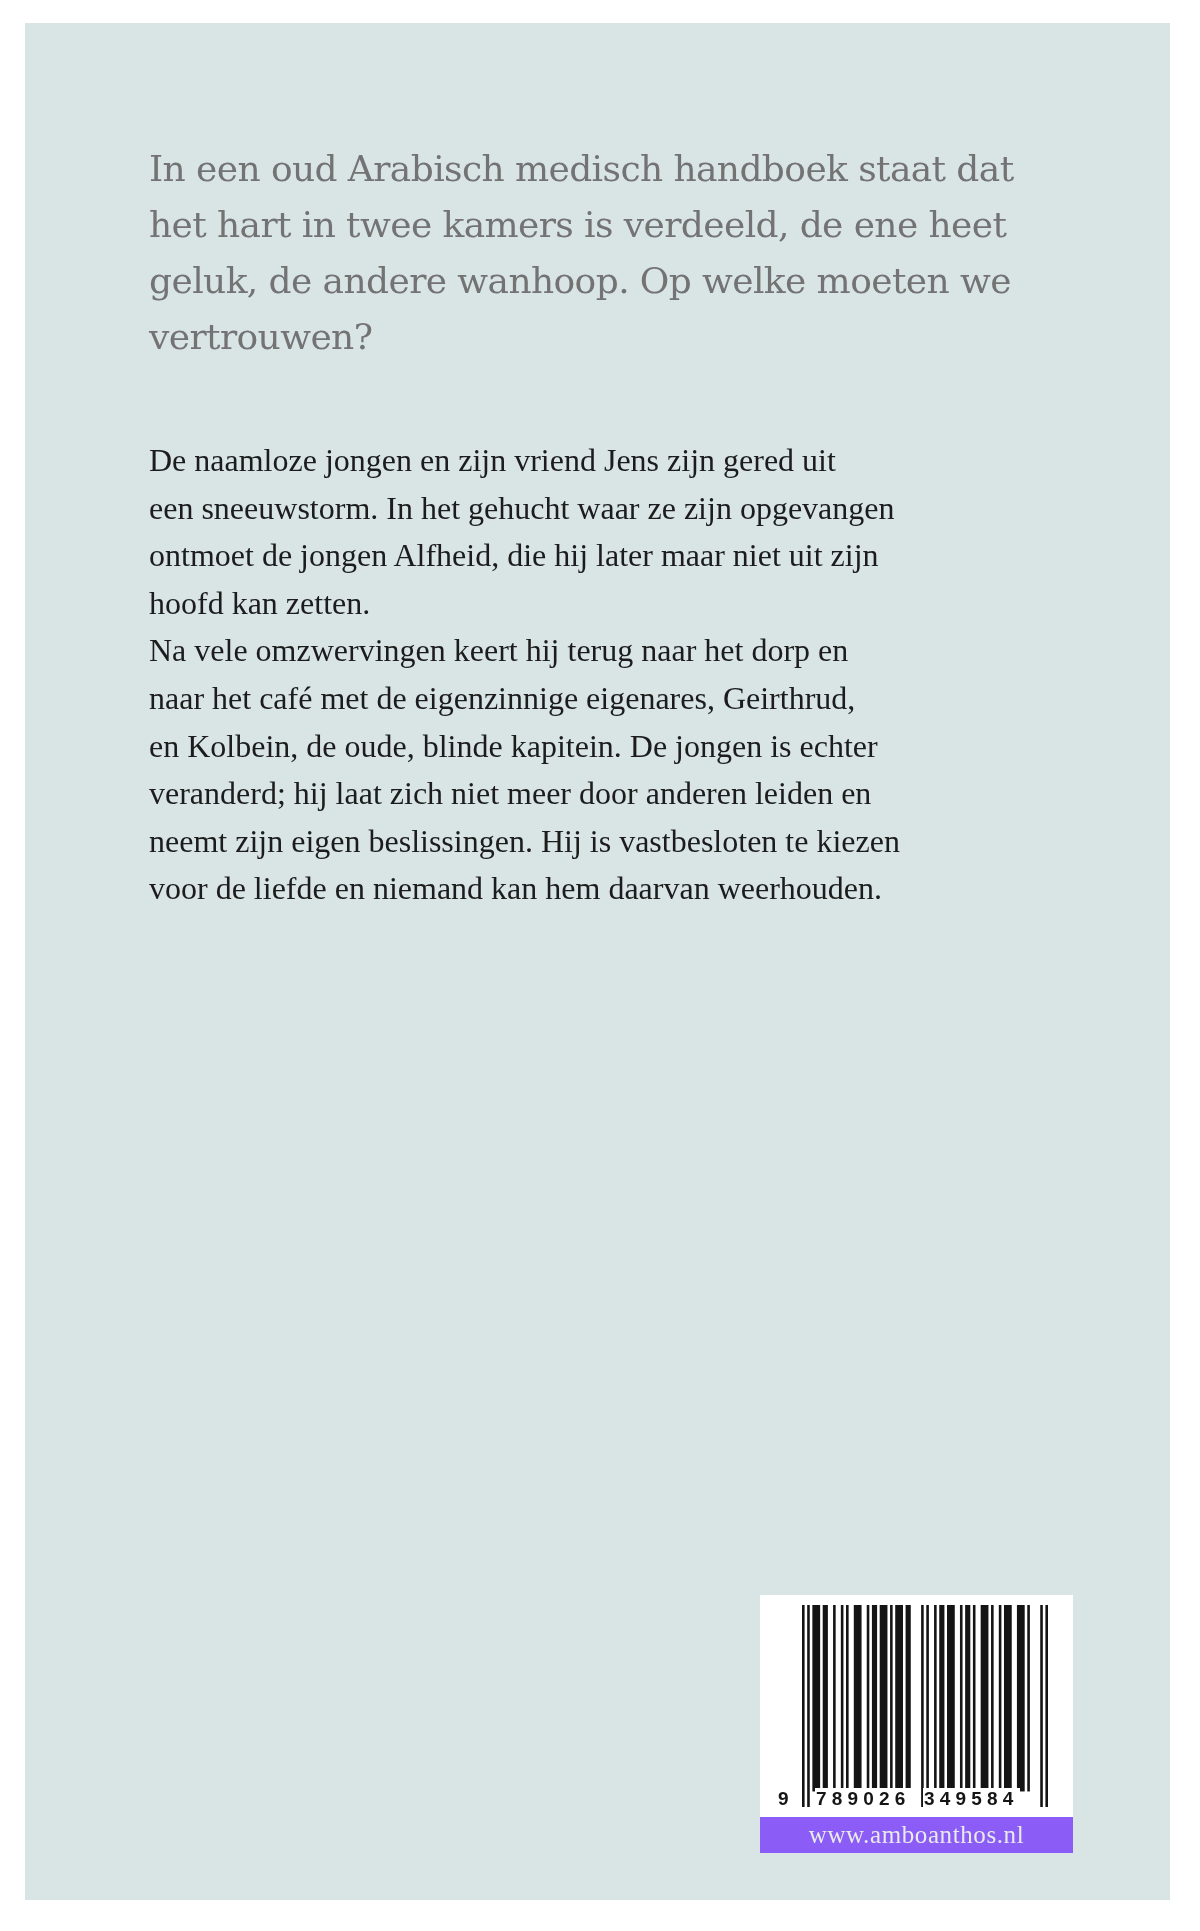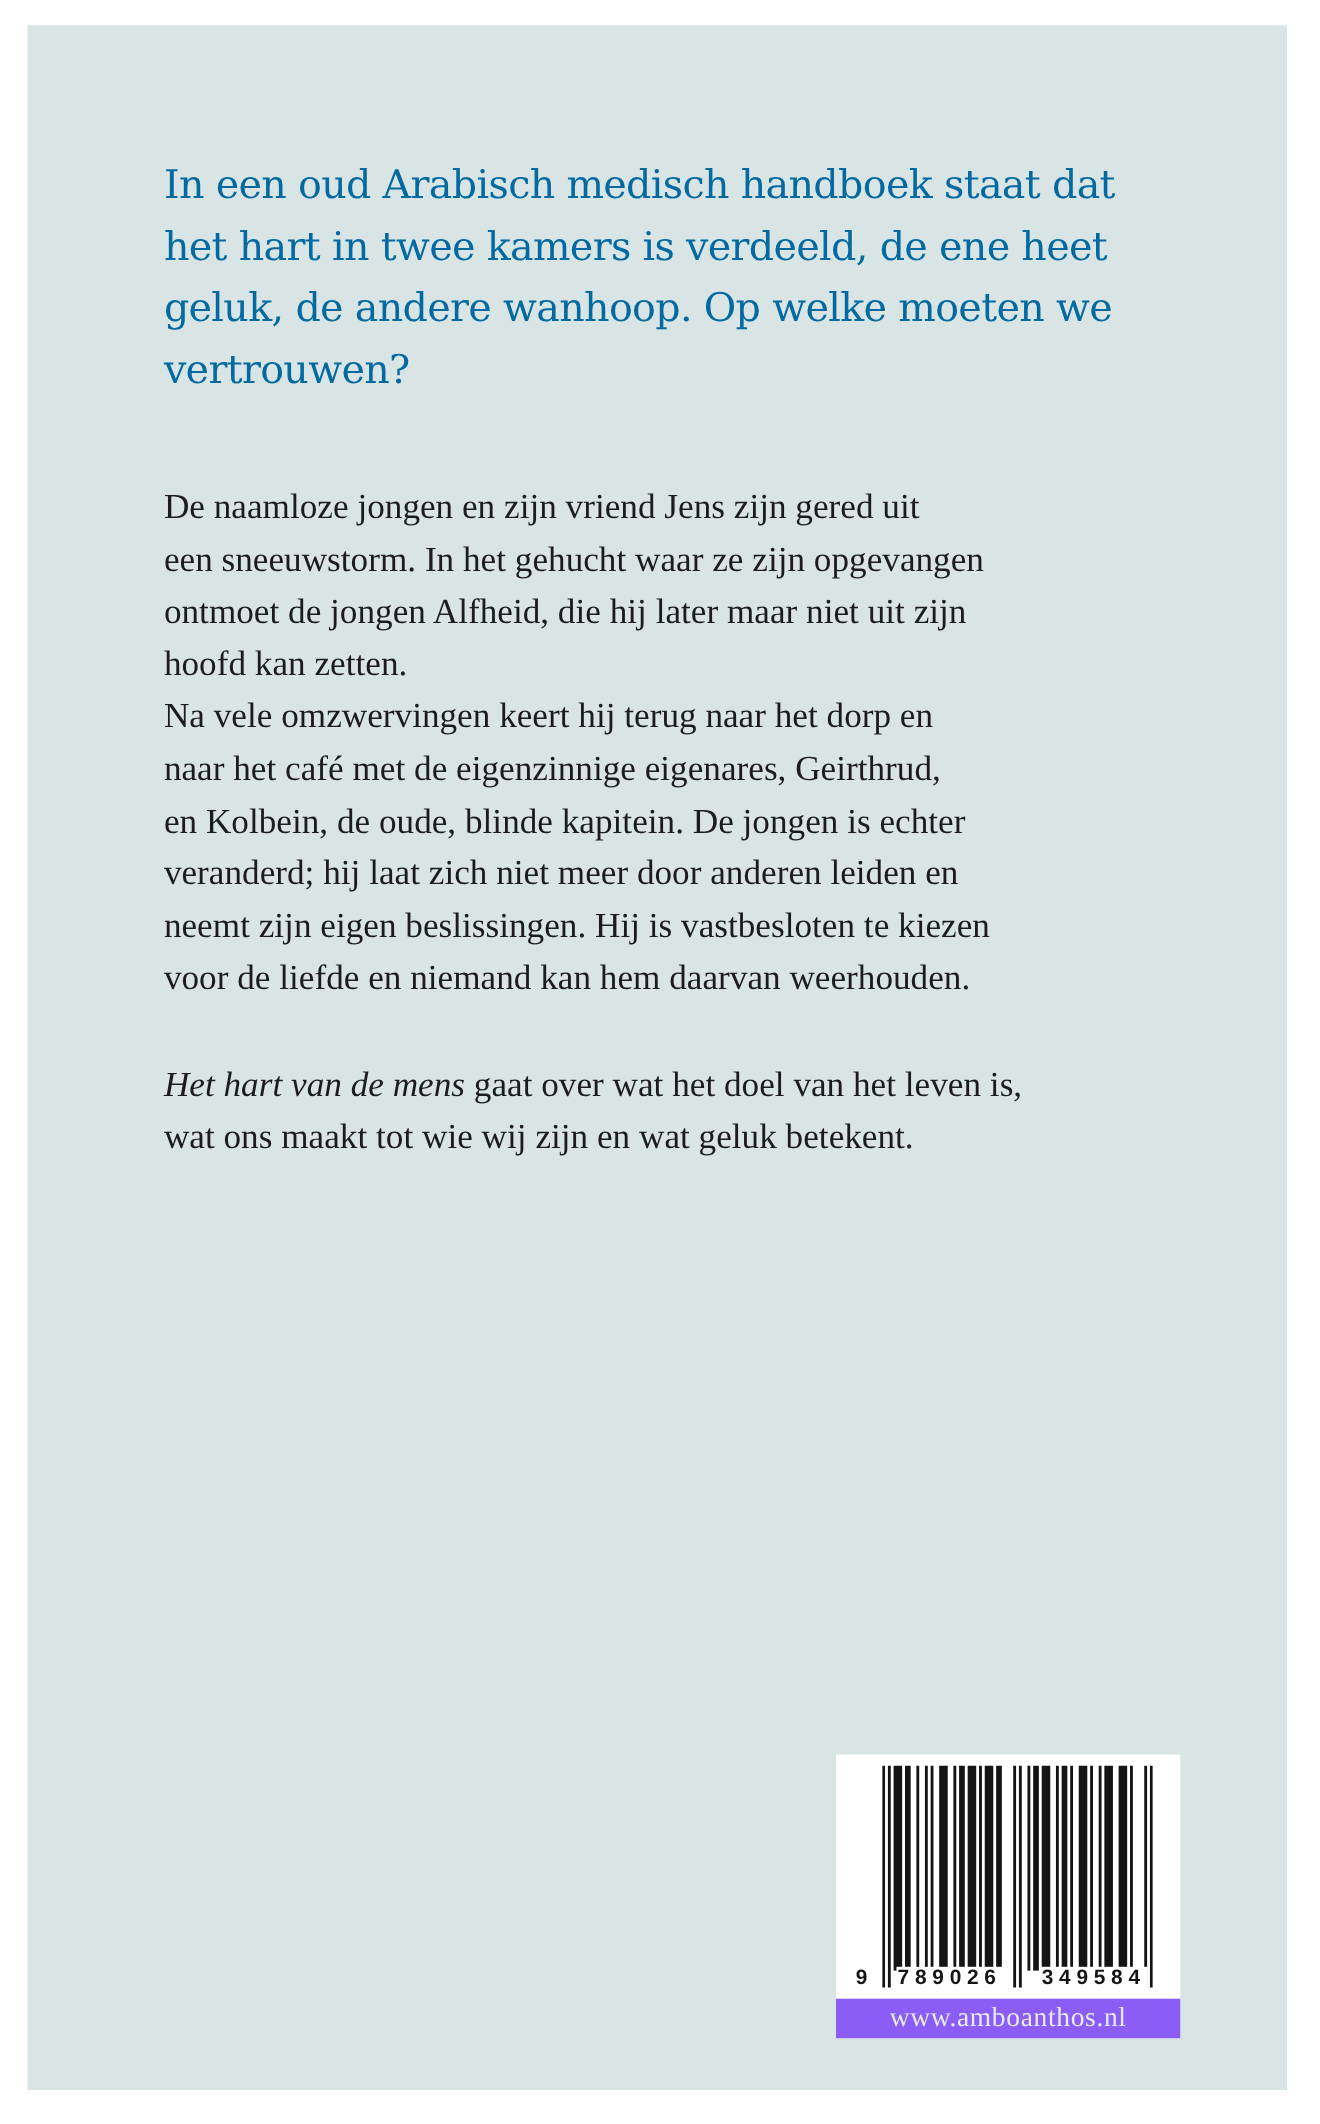--- a/index.html
+++ b/index.html
@@ -23,21 +23,21 @@
     }
     .tagline {
       position: absolute;
       left: 124px;
       top: 118px;
       width: 960px;
       margin: 0;
       font-family: "DejaVu Serif", "Liberation Serif", serif;
       font-size: 36px;
       line-height: 56px;
-      color: #0369a1;
+      color: #737373;
       letter-spacing: -0.6px;
       white-space: pre-line;
     }
     .blurb {
       position: absolute;
       left: 124px;
       top: 414px;
       width: 980px;
       margin: 0;
       font-family: "Liberation Serif", "DejaVu Serif", serif;
@@ -88,21 +88,21 @@
     }
     .barcode-digits span {
       position: absolute;
       top: 0;
       background: #ffffff;
       letter-spacing: 5.2px;
       padding: 0 1px;
     }
     .digit-lead { left: 17px; }
     .digit-left { left: 55px; }
-    .digit-right { left: 186px; }
+    .digit-right { left: 163px; }
     .url-strip {
       position: absolute;
       left: 0;
       top: 222px;
       width: 313px;
       height: 36px;
       background: #8b5cf6;
       color: #e9ebea;
       font-family: "Liberation Serif", "DejaVu Serif", serif;
       font-size: 25px;
@@ -125,24 +125,20 @@
 een sneeuwstorm. In het gehucht waar ze zijn opgevangen
 ontmoet de jongen Alfheid, die hij later maar niet uit zijn
 hoofd kan zetten.
 Na vele omzwervingen keert hij terug naar het dorp en
 naar het café met de eigenzinnige eigenares, Geirthrud,
 en Kolbein, de oude, blinde kapitein. De jongen is echter
 veranderd; hij laat zich niet meer door anderen leiden en
 neemt zijn eigen beslissingen. Hij is vastbesloten te kiezen
 voor de liefde en niemand kan hem daarvan weerhouden.</p>
 
-  <p class="summary">
-    <span class="title-italic">Het hart van de mens</span><span> gaat over wat het doel van het leven is,</span><br>
-    <span>wat ons maakt tot wie wij zijn en wat geluk betekent.</span>
-  </p>
 
   <div class="barcode-box" style="position:absolute; left:735px; top:1572px;">
     <svg class="barcode-bars" viewBox="0 0 95 78" preserveAspectRatio="none" xmlns="http://www.w3.org/2000/svg">
       <g fill="#141414">
 
         <rect x="0" y="0" width="1" height="78"></rect>
         <rect x="2" y="0" width="1" height="78"></rect>
 
         <rect x="4" y="0" width="3" height="72"></rect>
         <rect x="8" y="0" width="2" height="72"></rect>

